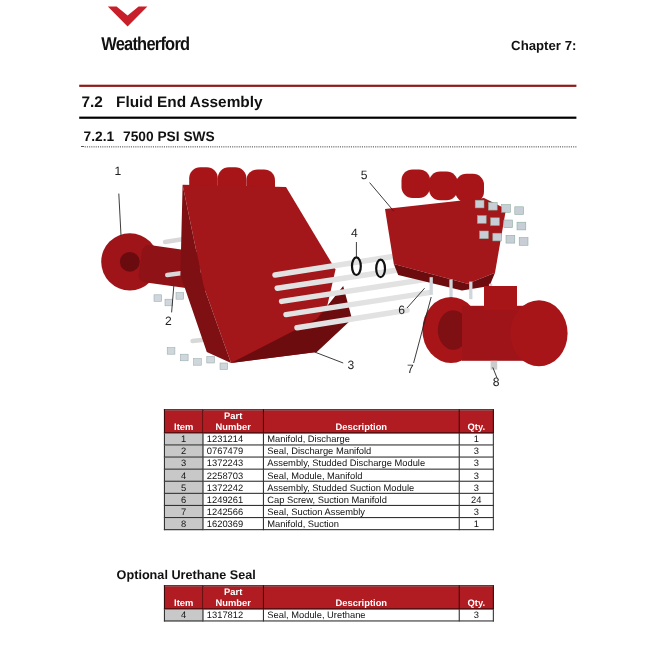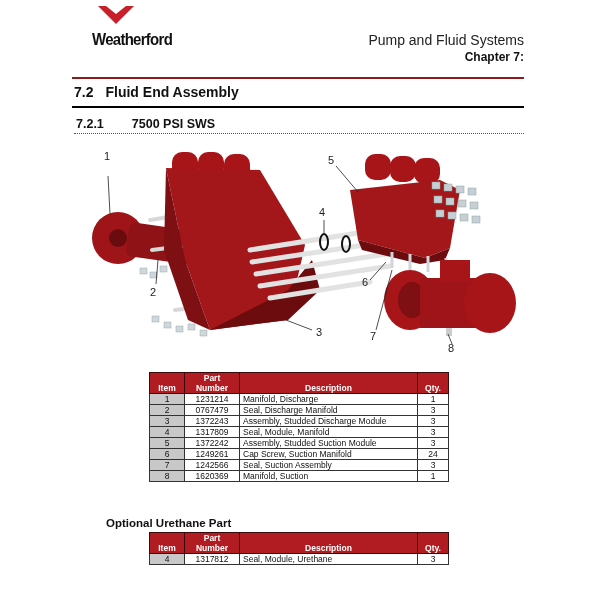--- a/index.html
+++ b/index.html
@@ -10,44 +10,43 @@
   .header-right { position:absolute; right:76px; top:32px; text-align:right; }
   .hdr-title { font-size:14px; color:#222; line-height:16px; }
   .hdr-chapter { font-size:12px; font-weight:bold; line-height:14px; margin-top:2px; }
   .hdr-parts { font-size:11px; line-height:14px; }
   .hdr-parts b { font-size:12px; }
   .red-rule { position:absolute; left:72px; right:76px; top:77px; height:2px; background:#8e1a1a; }
   .h2 { position:absolute; left:74px; top:84px; font-size:14px; font-weight:bold; }
   .h2 .num { margin-right:12px; }
   .black-rule { position:absolute; left:72px; right:76px; top:106px; height:2px; background:#000; }
   .h3 { position:absolute; left:76px; top:117px; font-size:12.5px; font-weight:bold; }
-  .h3 .num { margin-right:28px; }
+  .h3 .num { margin-right:8px; }
   .dot-rule { position:absolute; left:74px; right:76px; top:133px; border-top:1px dotted #555; }
   .diagram { position:absolute; left:80px; top:140px; width:460px; height:220px; }
   .callout { position:absolute; font-size:11px; color:#222; }
   table.parts { position:absolute; border-collapse:collapse; font-size:8.5px; }
   table.parts th { background:#b01c22; color:#fff; font-weight:bold; border:1px solid #3a0a0a; padding:0 2px; line-height:10px; vertical-align:bottom; }
   table.parts td { border:1px solid #333; padding:0 3px; height:10px; line-height:10px; }
   table.parts td.item { background:#c8c8c8; text-align:center; }
-  table.parts td.pn { text-align:center; }
+  table.parts td.pn { text-align:left; }
   table.parts td.qty { text-align:center; }
   .opt-title { position:absolute; left:106px; top:517px; font-size:11.5px; font-weight:bold; }
 </style>
 </head>
 <body>
 
 <div class="logo">
   <svg class="logo-mark" width="40" height="24" viewBox="0 0 40 24" style="left:8px;">
     <polygon points="2,2 10,2 20,10 30,2 38,2 20,20" fill="#c8202a"></polygon>
   </svg>
   <div class="logo-text">Weatherford</div>
 </div>
 
 <div class="header-right">
-  <div class="hdr-title">Pump and Fluid Systems</div>
   <div class="hdr-chapter">Chapter 7:</div>
 </div>
 <div class="red-rule"></div>
 
 <div class="h2"><span class="num">7.2</span><span>Fluid End Assembly</span></div>
 <div class="black-rule"></div>
 <div class="h3"><span class="num">7.2.1</span><span>7500 PSI SWS</span></div>
 <div class="dot-rule"></div>
 
 <div class="diagram">
@@ -177,21 +176,21 @@
         <td class="qty">3</td>
       </tr>
     <tr>
         <td class="item">3</td>
         <td class="pn">1372243</td>
         <td>Assembly, Studded Discharge Module</td>
         <td class="qty">3</td>
       </tr>
     <tr>
         <td class="item">4</td>
-        <td class="pn">1317809</td>
+        <td class="pn">2258703</td>
         <td>Seal, Module, Manifold</td>
         <td class="qty">3</td>
       </tr>
     <tr>
         <td class="item">5</td>
         <td class="pn">1372242</td>
         <td>Assembly, Studded Suction Module</td>
         <td class="qty">3</td>
       </tr>
     <tr>
@@ -208,21 +207,21 @@
       </tr>
     <tr>
         <td class="item">8</td>
         <td class="pn">1620369</td>
         <td>Manifold, Suction</td>
         <td class="qty">1</td>
       </tr>
   </tbody>
 </table>
 
-<div class="opt-title">Optional Urethane Part</div>
+<div class="opt-title">Optional Urethane Seal</div>
 <table class="parts" style="left:149px;top:532px;width:300px;">
   <thead>
     <tr>
       <th style="width:30px;">Item</th>
       <th style="width:50px;"><span>Part</span><br><span>Number</span></th>
       <th>Description</th>
       <th style="width:26px;">Qty.</th>
     </tr>
   </thead>
   <tbody>

